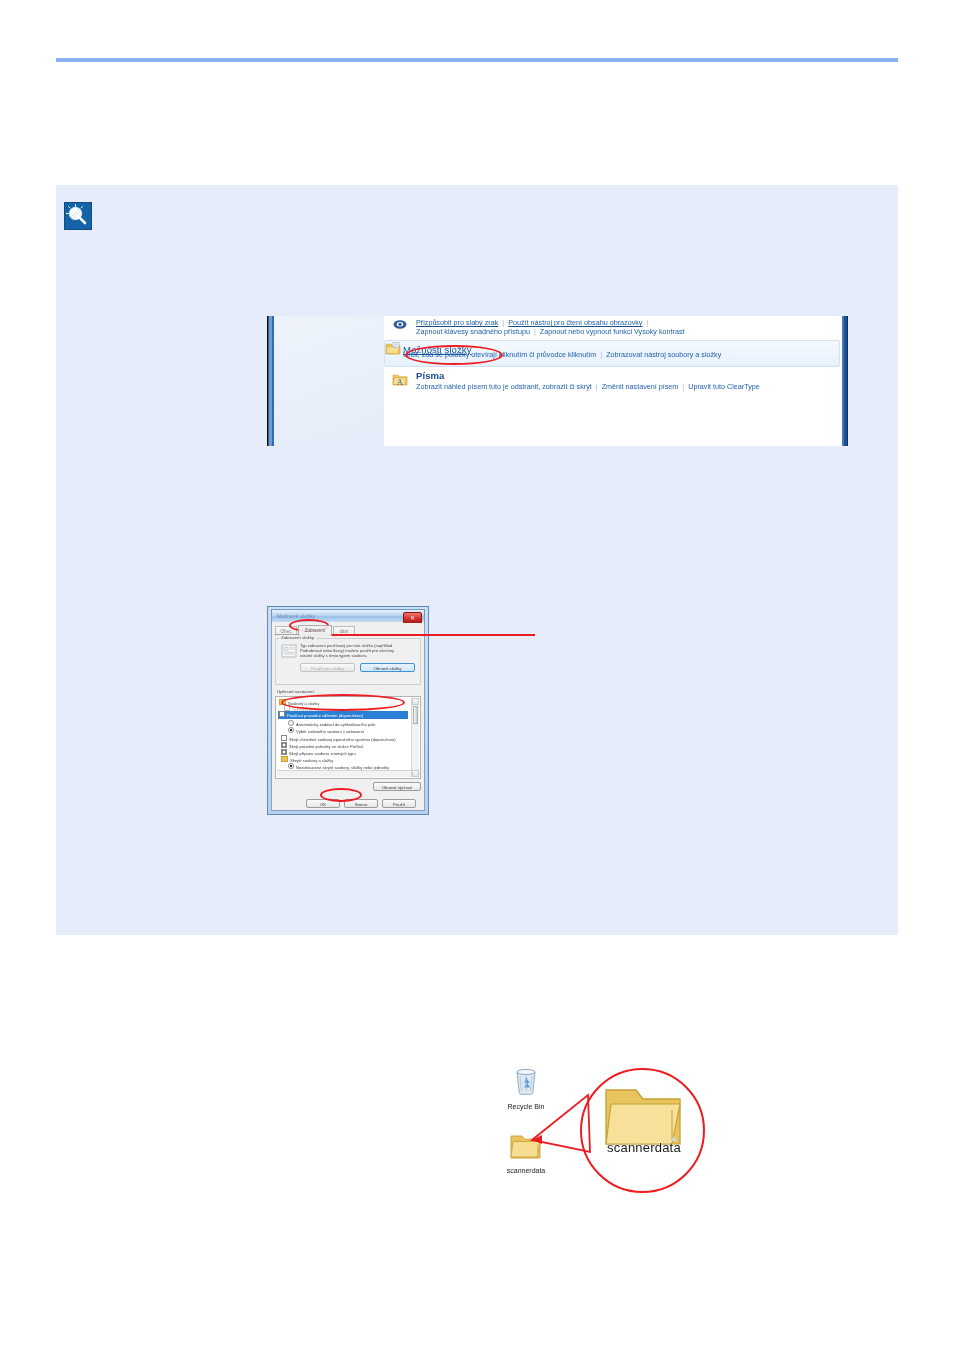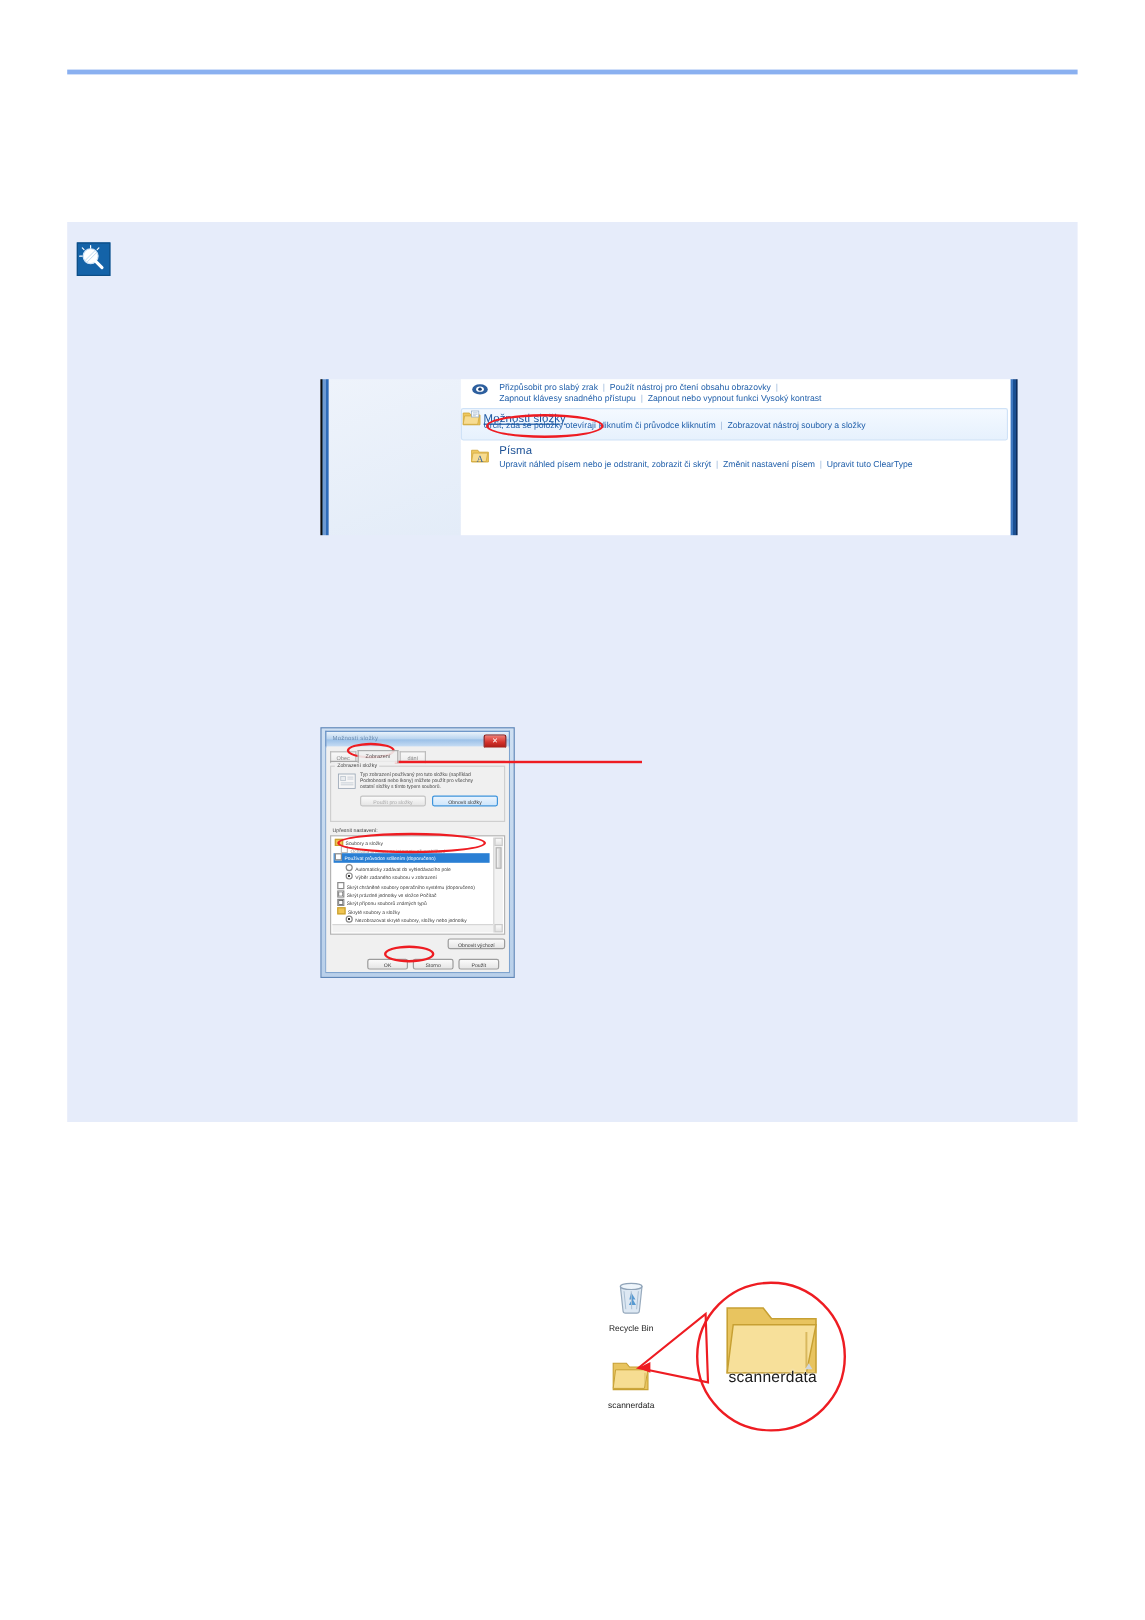--- a/index.html
+++ b/index.html
@@ -419,21 +419,21 @@
   <div class="cp-body">
 
     <div class="cp-row" style="top:1px;">
       <span class="cp-ico" style="top:1px;">
         <svg width="16" height="16" viewBox="0 0 16 16">
           <ellipse cx="8" cy="6.5" rx="6.5" ry="4.2" fill="#2d5f9e"></ellipse>
           <ellipse cx="8" cy="6.3" rx="3.2" ry="2.2" fill="#ffffff"></ellipse>
           <ellipse cx="8" cy="6.3" rx="1.5" ry="1.4" fill="#1a3f72"></ellipse>
         </svg>
       </span>
-      <span class="cp-txt" style="top:1px;">
+      <span class="cp-txt" style="top:1px;text-decoration:underline;">
         <span class="cp-sub">Přizpůsobit pro slabý zrak</span><span class="cp-sep">|</span><span class="cp-sub">Použít nástroj pro čtení obsahu obrazovky</span><span class="cp-sep">|</span>
       </span>
       <span class="cp-txt" style="top:10px;">
         <span class="cp-sub">Zapnout klávesy snadného přístupu</span><span class="cp-sep">|</span><span class="cp-sub">Zapnout nebo vypnout funkci Vysoký kontrast</span>
       </span>
     </div>
 
     <div class="cp-hoverrow" style="top:24px; height:25px;">
       <span class="cp-ico" style="top:5px;">
         <svg width="16" height="16" viewBox="0 0 16 16">
@@ -450,23 +450,23 @@
     </div>
 
     <div class="cp-row" style="top:54px;">
       <span class="cp-ico" style="top:2px;">
         <svg width="16" height="16" viewBox="0 0 16 16">
           <path d="M1 3.2h5.2l1.2 1.6H15V13H1z" fill="#efc860" stroke="#cfa637" stroke-width=".7"></path>
           <path d="M2.2 5.6h12.2l-1.3 7H1z" fill="#f7dc92" stroke="#cfa637" stroke-width=".6"></path>
           <text x="5" y="12.6" font-size="8" font-family="Liberation Serif, serif" fill="#2f5fa0">A</text>
         </svg>
       </span>
-      <span class="cp-txt cp-title" style="position:absolute; top:0px;">Písma</span>
+      <span class="cp-txt cp-title" style="position:absolute; top:0px;font-weight:bold;">Písma</span>
       <span class="cp-txt" style="top:12px;">
-        <span class="cp-sub">Upravit náhled písem nebo je odstranit, zobrazit či skrýt</span><span class="cp-sep">|</span><span class="cp-sub">Změnit nastavení písem</span><span class="cp-sep">|</span><span class="cp-sub">Upravit tuto ClearType</span>
+        <span class="cp-sub">Zobrazit náhled písem tuto je odstranit, zobrazit či skrýt</span><span class="cp-sep">|</span><span class="cp-sub">Změnit nastavení písem</span><span class="cp-sep">|</span><span class="cp-sub">Upravit tuto ClearType</span>
       </span>
     </div>
 
   </div>
 </div>
 
 <div class="oval-mozno"></div>
 
 <div class="dlg-shot">
   <div class="dlg-frame"></div>

